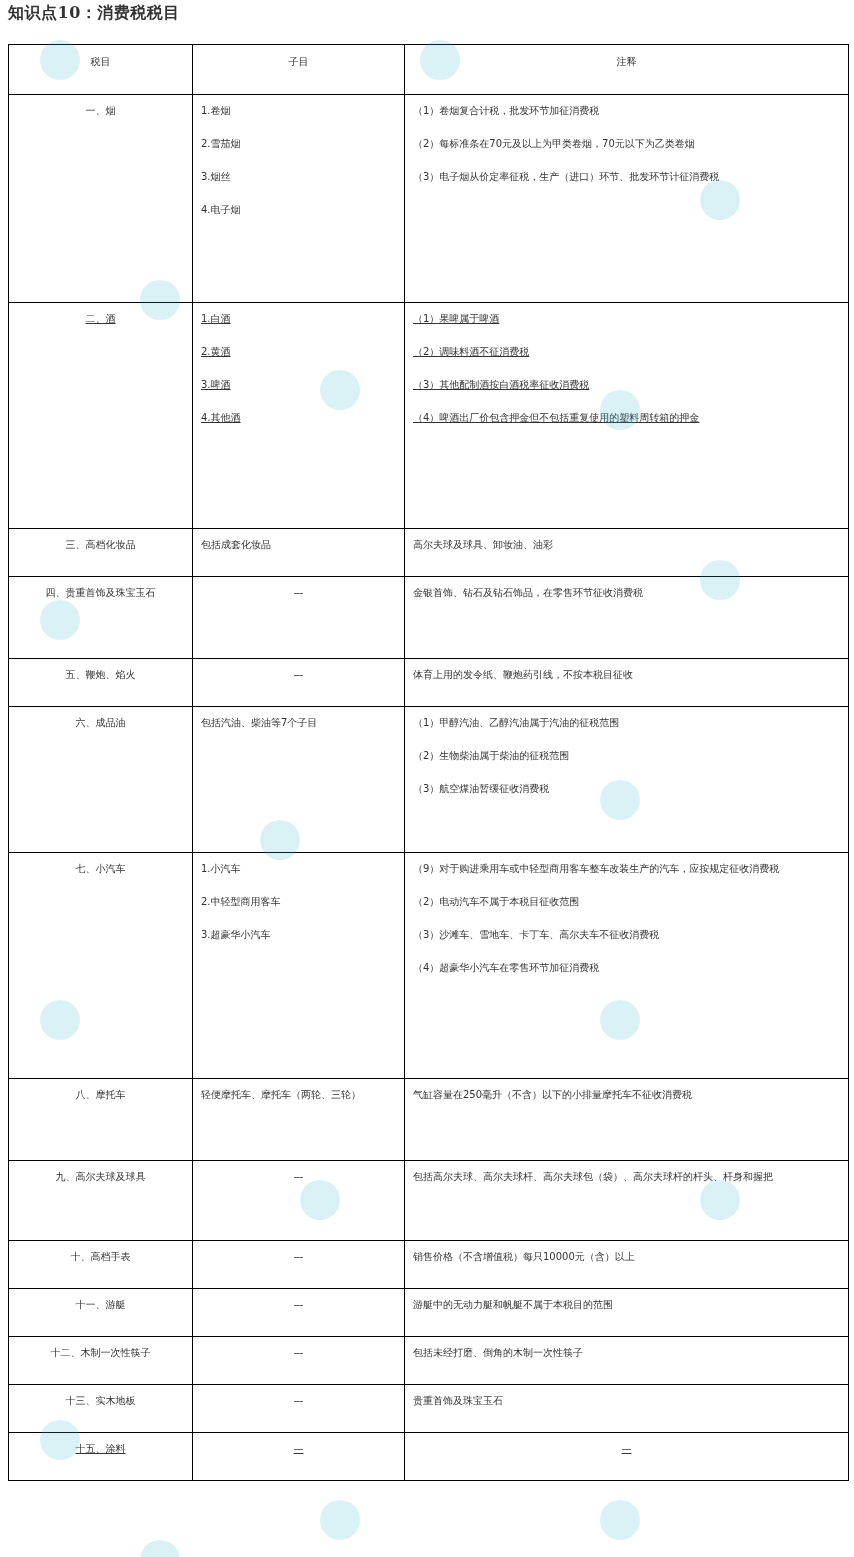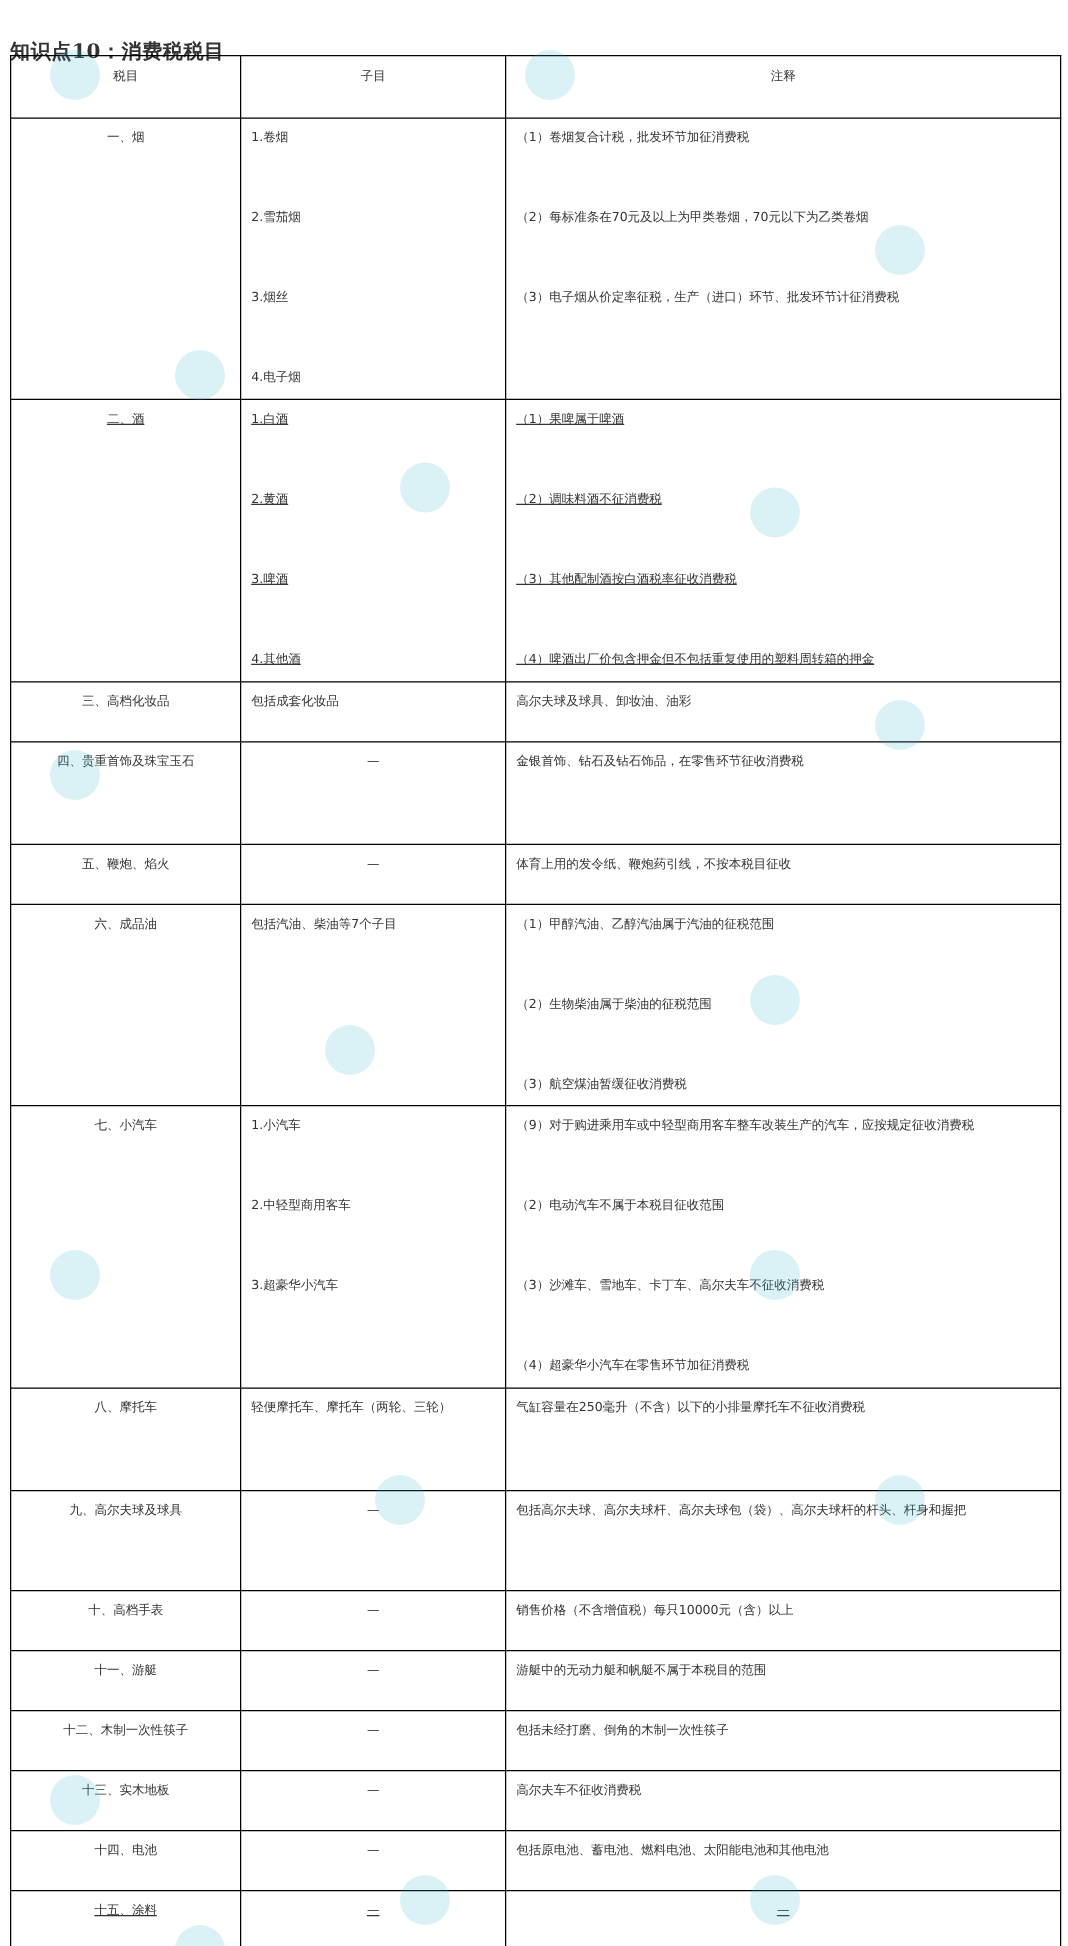--- a/index.html
+++ b/index.html
@@ -1,27 +1,27 @@
 <!DOCTYPE html>
 <html><head>
 <meta charset="utf-8">
 <style>
   html, body { margin:0; padding:0; background:#ffffff; }
   body { width:854px; height:1557px; position:relative; overflow:hidden;
          font-family:"DejaVu Sans","Liberation Sans",sans-serif; color:#333333; }
   .title { position:absolute; left:8px; top:3px; font-size:16px; font-weight:bold;
-           font-family:"DejaVu Serif","Liberation Serif",serif; color:#333; letter-spacing:0.5px;margin-top:28px; }
+           font-family:"DejaVu Serif","Liberation Serif",serif; color:#333; letter-spacing:0.5px; }
   table.tax { position:absolute; left:8px; top:44px; width:840px; border-collapse:collapse;
               table-layout:fixed; font-size:10px; }
   table.tax td, table.tax th { border:1px solid #000; vertical-align:top; padding:0 8px; line-height:32px; }
   table.tax th { font-weight:normal; height:48px; text-align:center; padding-top:1px; }
   td.name { text-align:center; vertical-align:middle; padding:4px 6px; }
   td.sub, td.note { padding-top:4px; padding-bottom:4px; }
   td.dash { text-align:center; }
-  .gap { display:block; margin-top:32px; }
+  .gap { display:block; margin-top:1px; }
   .gap:first-child { margin-top:0; }
   .wm { position:absolute; pointer-events:none; opacity:0.18; }
   .wm .circ { position:absolute; width:40px; height:40px; border-radius:50%; background:#34b8c8; }
 </style>
 </head>
 <body>
 
 <div class="title">知识点10：消费税税目</div>
 
 <table class="tax">
@@ -163,30 +163,21 @@
         <td class="note">
           <span class="gap">包括未经打磨、倒角的木制一次性筷子</span>
         </td>
       </tr>
       <tr style="height: 48px;">
         <td class="name">十三、实木地板</td>
         <td class="sub dash">
           <span class="gap">—</span>
         </td>
         <td class="note">
-          <span class="gap">高尔夫车不征收消费税</span>
-        </td>
-      </tr>
-      <tr style="height: 48px;">
-        <td class="name">十四、电池</td>
-        <td class="sub dash">
-          <span class="gap">—</span>
-        </td>
-        <td class="note">
-          <span class="gap">包括原电池、蓄电池、燃料电池、太阳能电池和其他电池</span>
+          <span class="gap">贵重首饰及珠宝玉石</span>
         </td>
       </tr>
       <tr style="height: 48px; text-decoration: underline;">
         <td class="name">十五、涂料</td>
         <td class="sub dash">
           <span class="gap">—</span>
         </td>
         <td class="note dash">
           <span class="gap">—</span>
         </td>

